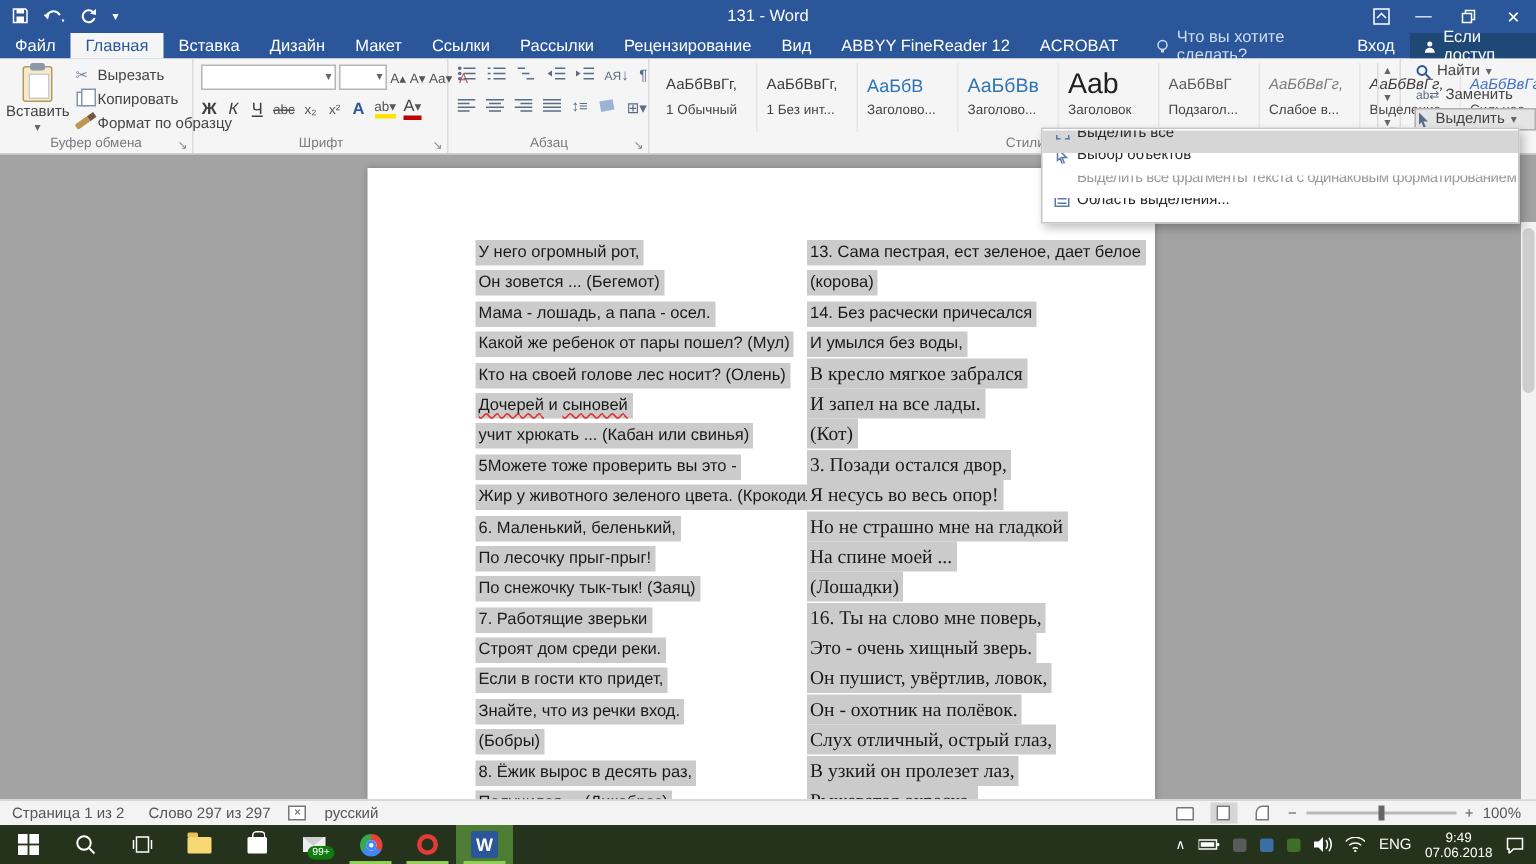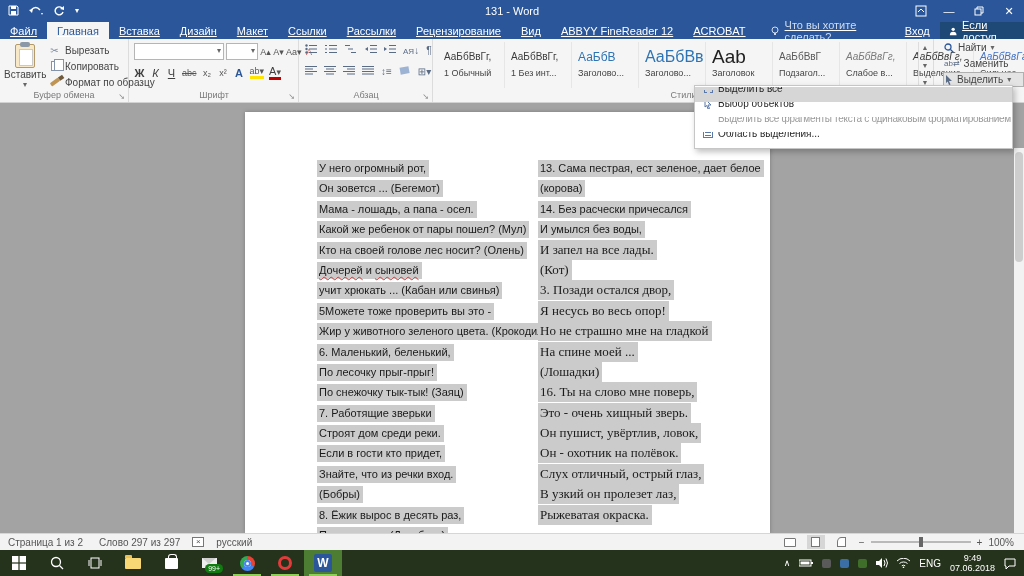--- a/index.html
+++ b/index.html
@@ -13,21 +13,21 @@
   .qat{display:flex;align-items:center;gap:10px;padding-left:8px;width:150px;}
   .qat .qi{font-size:12px;line-height:1;color:#fff;cursor:default;}
   .win-title{position:absolute;left:0;right:0;text-align:center;font-size:11px;color:#fff;}
   .win-controls{position:absolute;right:0;top:0;height:22px;display:flex;}
   .wc{width:30px;height:22px;display:flex;align-items:center;justify-content:center;
     font-size:11px;color:#fff;}
   .wc.ribbonopt{width:26px;font-size:9px;}
 
   
   .tabrow{position:absolute;left:0;top:22px;width:100%;height:17px;background:#2b579a;
-    display:flex;align-items:stretch;color:#fff;font-size:11px;text-decoration:underline;}
+    display:flex;align-items:stretch;color:#fff;font-size:11px;}
   .tab{padding:0 10px;display:flex;align-items:center;white-space:nowrap;}
   .tab.active{background:#f5f5f5;color:#2b579a;}
   .tellme{display:flex;align-items:center;gap:5px;padding-left:14px;color:#cfdcef;}
   .bulb{width:10px;height:10px;}
   .tabrow-right{margin-left:auto;display:flex;align-items:center;}
   .signin{padding:0 10px;}
   .share{background:#1e4976;height:100%;display:flex;align-items:center;gap:5px;padding:0 9px;}
 
   
   .ribbon{position:absolute;left:0;top:39px;width:100%;height:64px;background:#f5f5f5;
@@ -73,21 +73,21 @@
   .pg-row2{position:absolute;left:5px;top:26px;display:flex;gap:7px;align-items:center;color:#5a6b85;}
   .bars{display:inline-block;}
   .pglyph{font-size:10px;color:#5a6b85;}
 
   .g-styles{left:434px;width:500px;}
   .stylegal{position:absolute;left:4px;top:3px;display:flex;height:46px;}
   .style-item{width:67px;padding-top:4px;text-align:left;padding-left:6px;border-right:1px solid #e6e6e6;
     overflow:hidden;white-space:nowrap;}
   .sprev{display:block;font-size:10px;color:#3b3b3b;height:22px;line-height:22px;}
   .sname{display:block;font-size:9px;color:#444;}
-  .sp-h1{color:#2e74b5;font-size:12px;} .sp-h2{color:#2e74b5;font-size:16px;}
+  .sp-h1{color:#2e74b5;font-size:12px;} .sp-h2{color:#2e74b5;font-size:13px;}
   .sp-title{font-size:19px;color:#212121;}
   .sp-sub{color:#595959;}
   .sp-subtle{font-style:italic;color:#7a7a7a;}
   .sp-em{font-style:italic;}
   .sp-ieem{font-style:italic;color:#4472c4;}
   .gal-scroll{position:absolute;right:2px;top:3px;width:13px;height:46px;border-left:1px solid #ddd;
     display:flex;flex-direction:column;justify-content:space-between;align-items:center;
     font-size:7px;color:#666;padding:2px 0;}
 
   .g-edit{left:938px;width:86px;border-right:none;}
@@ -467,20 +467,21 @@
           <div class="docline"><span class="sel">Знайте, что из речки вход.</span></div>
           <div class="docline"><span class="sel">(Бобры)</span></div>
           <div class="docline"><span class="sel">8. Ёжик вырос в десять раз,</span></div>
           <div class="docline"><span class="sel">Получился ... (Дикобраз)</span></div>
         </div>
       <div class="doccol col-right" id="col-right">
           <div class="docline"><span class="sel">13. Сама пестрая, ест зеленое, дает белое</span></div>
           <div class="docline"><span class="sel">(корова)</span></div>
           <div class="docline"><span class="sel">14. Без расчески причесался</span></div>
           <div class="docline"><span class="sel">И умылся без воды,</span></div>
+          <div class="docline serif"><span class="sel">В кресло мягкое забрался</span></div>
           <div class="docline serif"><span class="sel">И запел на все лады.</span></div>
           <div class="docline serif"><span class="sel">(Кот)</span></div>
           <div class="docline serif"><span class="sel">3. Позади остался двор,</span></div>
           <div class="docline serif"><span class="sel">Я несусь во весь опор!</span></div>
           <div class="docline serif"><span class="sel">Но не страшно мне на гладкой</span></div>
           <div class="docline serif"><span class="sel">На спине моей ...</span></div>
           <div class="docline serif"><span class="sel">(Лошадки)</span></div>
           <div class="docline serif"><span class="sel">16. Ты на слово мне поверь,</span></div>
           <div class="docline serif"><span class="sel">Это - очень хищный зверь.</span></div>
           <div class="docline serif"><span class="sel">Он пушист, увёртлив, ловок,</span></div>

